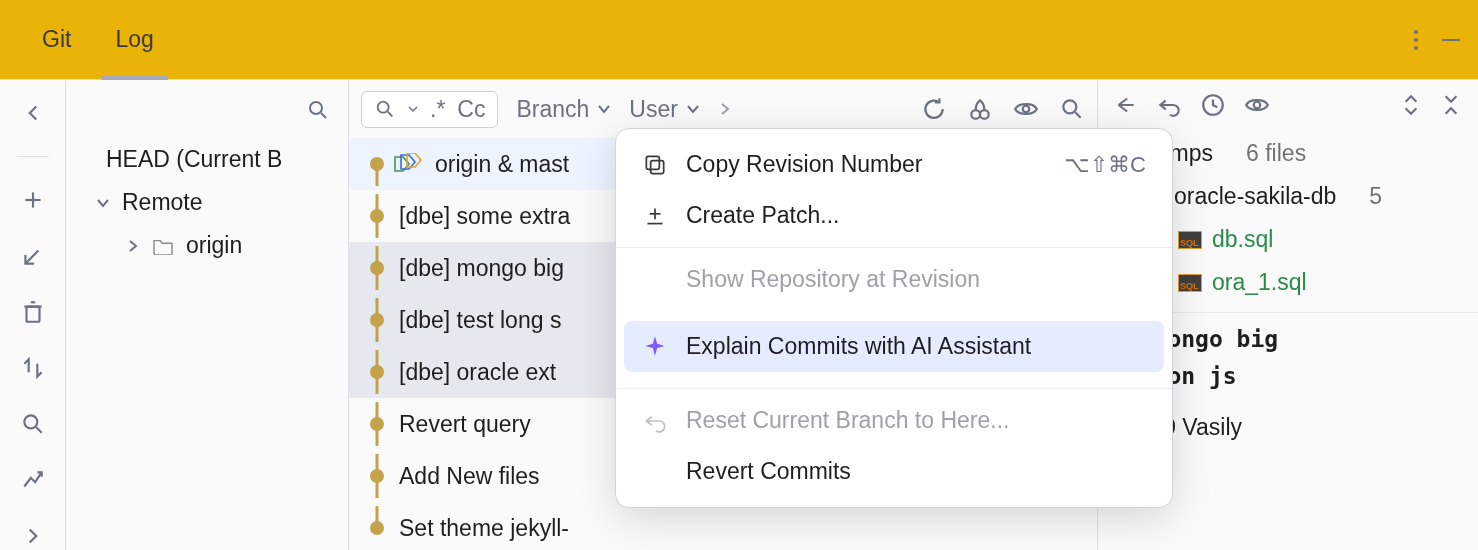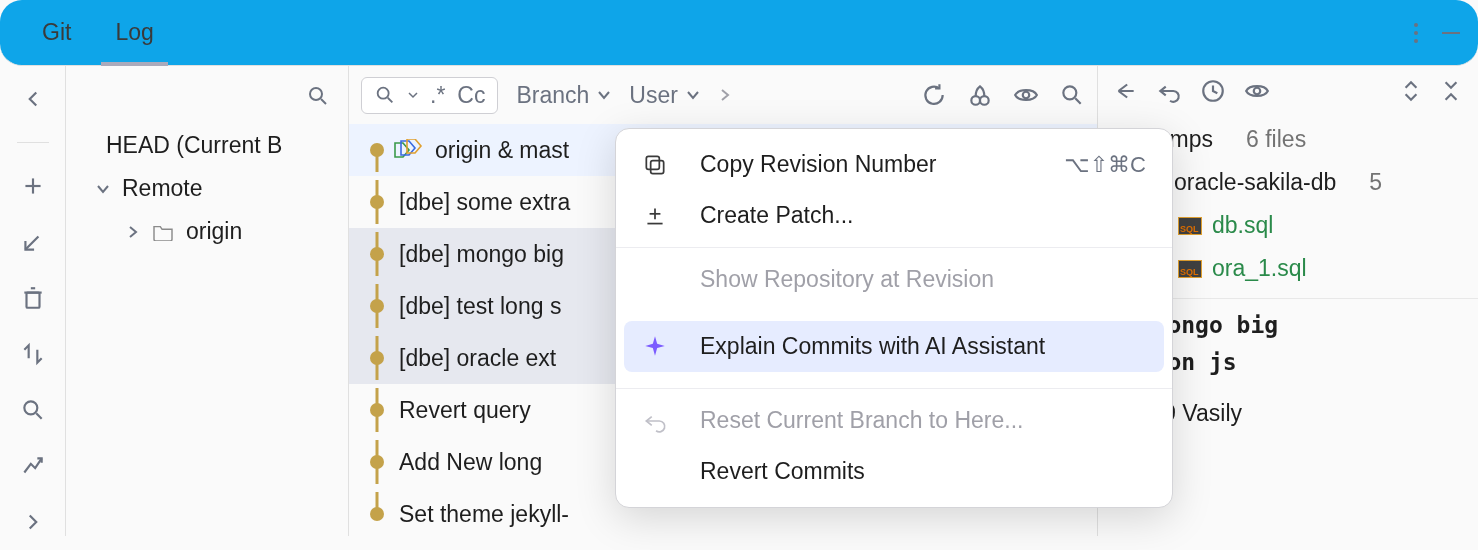--- a/index.html
+++ b/index.html
@@ -7,28 +7,27 @@
   font-family: -apple-system, BlinkMacSystemFont, "Segoe UI", Helvetica, Arial, sans-serif;
   font-size: 23px;
   color: #1e1e1e;
   background: #fafafa;
   width: 1478px;
   height: 550px;
   overflow: hidden;
   position: relative;
 }
 .tabbar {
-  height: 66px;
+  height: 80px;
   display: flex;
   align-items: center;
-  background: #0ea5e9;
+  background: #eab308;
   border-bottom: 1px solid #e0e0e0;
   padding-left: 20px;
   position: relative;
-  border-radius: 22px;
 }
 .tab {
   padding: 0 22px;
   height: 100%;
   display: flex;
   align-items: center;
   color: #3a3a3a;
   cursor: pointer;
 }
 .tab.active { position: relative; }
@@ -172,21 +171,21 @@
   border:1px solid #d4d4d8;
   border-radius:14px;
   box-shadow: 0 10px 40px rgba(0,0,0,.15);
   padding:10px 0;
   z-index:100;
 }
 .cm-item {
   display:flex;
   align-items:center;
   padding: 12px 26px;
-  gap:32px;
+  gap:18px;
   cursor:pointer;
 }
 .cm-item .mi { width:26px; height:26px; display:inline-flex; align-items:center; justify-content:center; }
 .cm-item .mi svg { width:100%; height:100%; fill:none; stroke:#3a3a3a; stroke-width:1.6; }
 .cm-item.disabled { color:#a0a0a8; }
 .cm-item.disabled .mi svg { stroke:#c0c0c8; }
 .cm-item.highlight { background:#e6ecff; border-radius:8px; margin:16px 8px; padding-left:18px; padding-right:18px; }
 .cm-item .spark svg path { stroke:none; fill:#7c5cff; }
 .cm-short { margin-left:auto; color:#6b7280; font-size:22px; }
 .cm-sep { height:1px; background:#ececf0; margin:6px 0; }
@@ -399,21 +398,21 @@
             <div class="line"></div>
             <div class="dot"></div>
           </div>
         <span class="lbl">Revert query</span>
       </div>
       <div class="commit-row">
         <div class="graph">
             <div class="line"></div>
             <div class="dot"></div>
           </div>
-        <span class="lbl">Add New long</span>
+        <span class="lbl">Add New files</span>
       </div>
       <div class="commit-row">
         <div class="graph">
             <div class="line" style="bottom:50%"></div>
             <div class="dot"></div>
           </div>
         <span class="lbl">Set theme jekyll-</span>
       </div>
     </div>
   </div>

